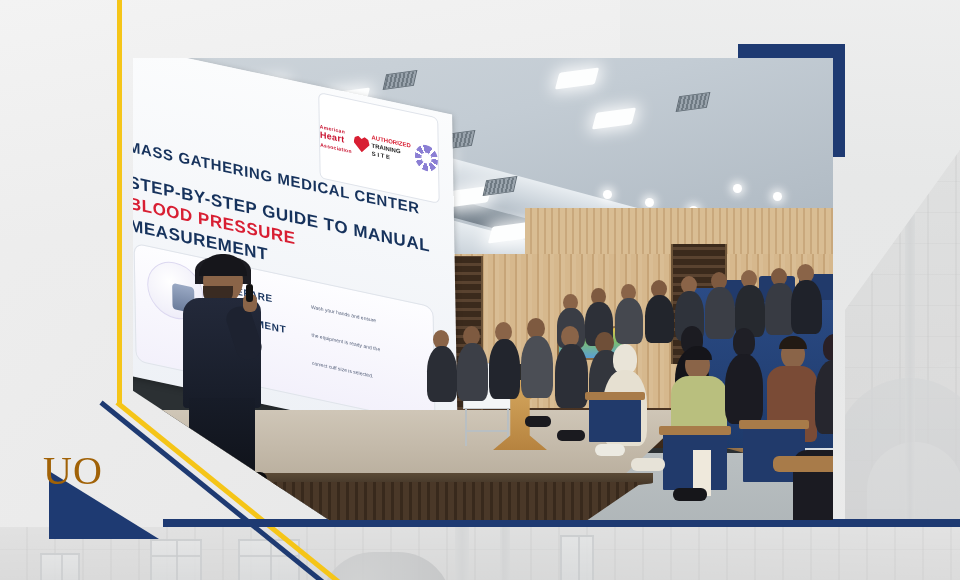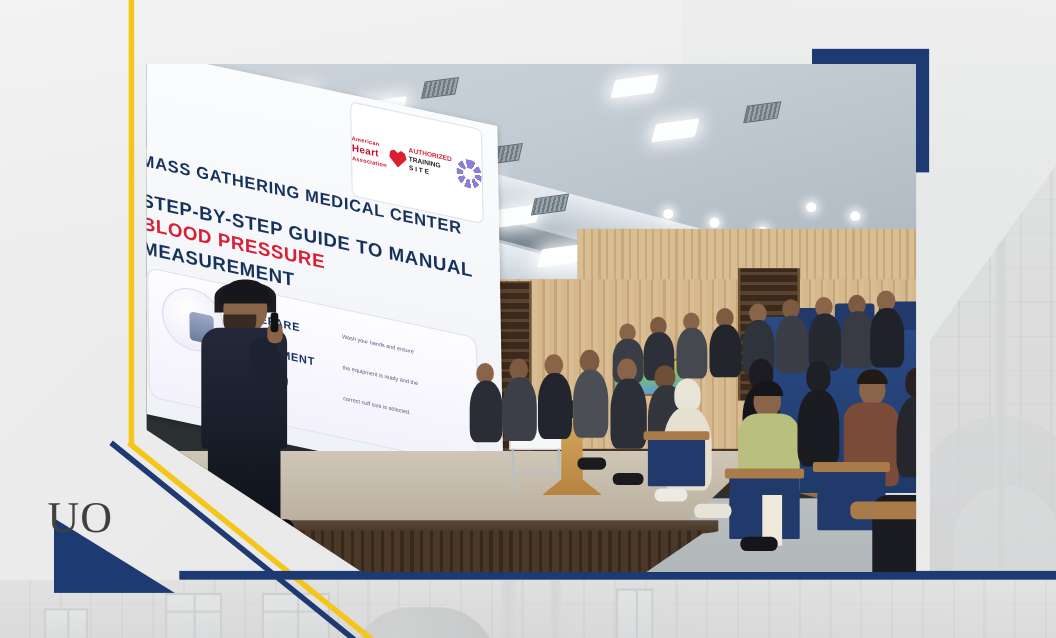--- a/index.html
+++ b/index.html
@@ -301,21 +301,21 @@
   .person{ position:absolute; border-radius:45% 45% 20% 20%; }
   .head{ position:absolute; border-radius:50%; }
   .wall-rear{
     position:absolute; left:560px; top:230px; width:140px; height:160px;
     background:linear-gradient(180deg,#2b4b85,#1e3a6b);
   }
 
   
   .logo{
     position:absolute; left:30px; top:455px; width:86px; height:64px;
-    color:#404040;
+    color:#a16207;
   }
   .logo-row{ display:flex; justify-content:center; align-items:flex-end; }
   .logo-u{ font-family:"Liberation Serif", serif; font-size:40px; line-height:.82; letter-spacing:1px; font-weight:400; }
   .logo-w{ font-family:"Liberation Serif", serif; font-size:40px; line-height:.9; letter-spacing:0px; font-weight:400; }
 </style>
 </head>
 <body>
 
 <div id="stage">
 

